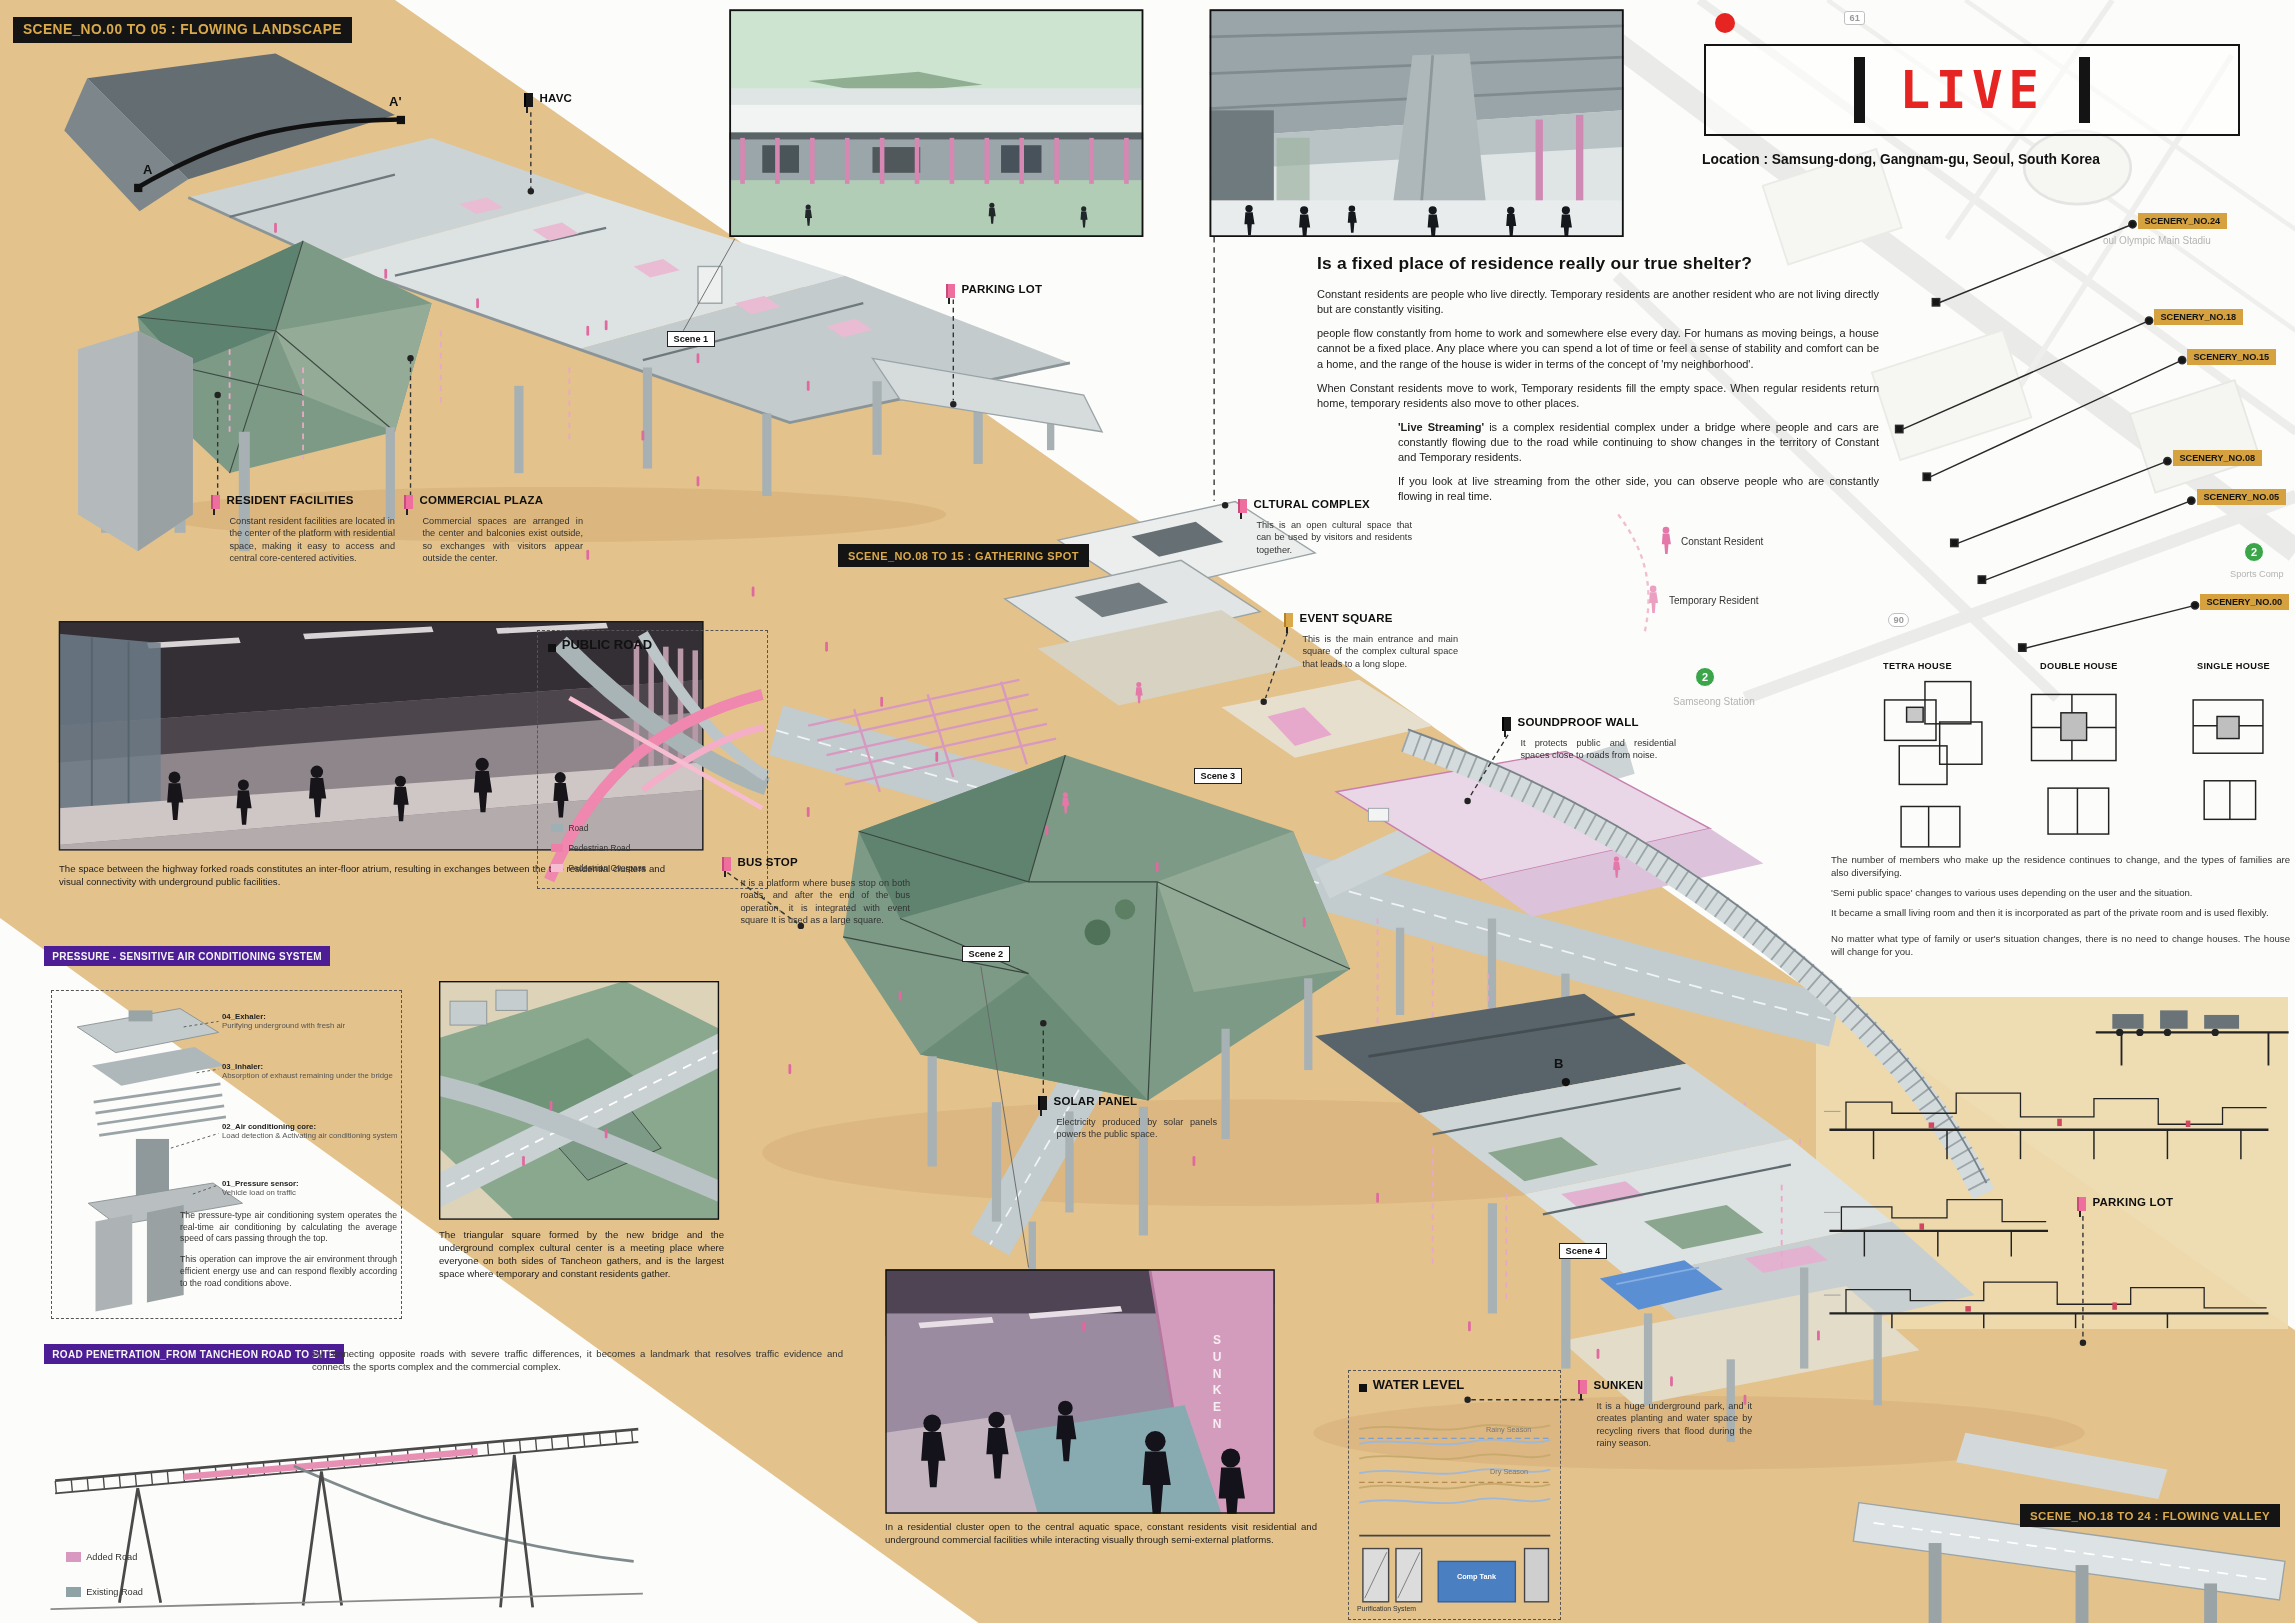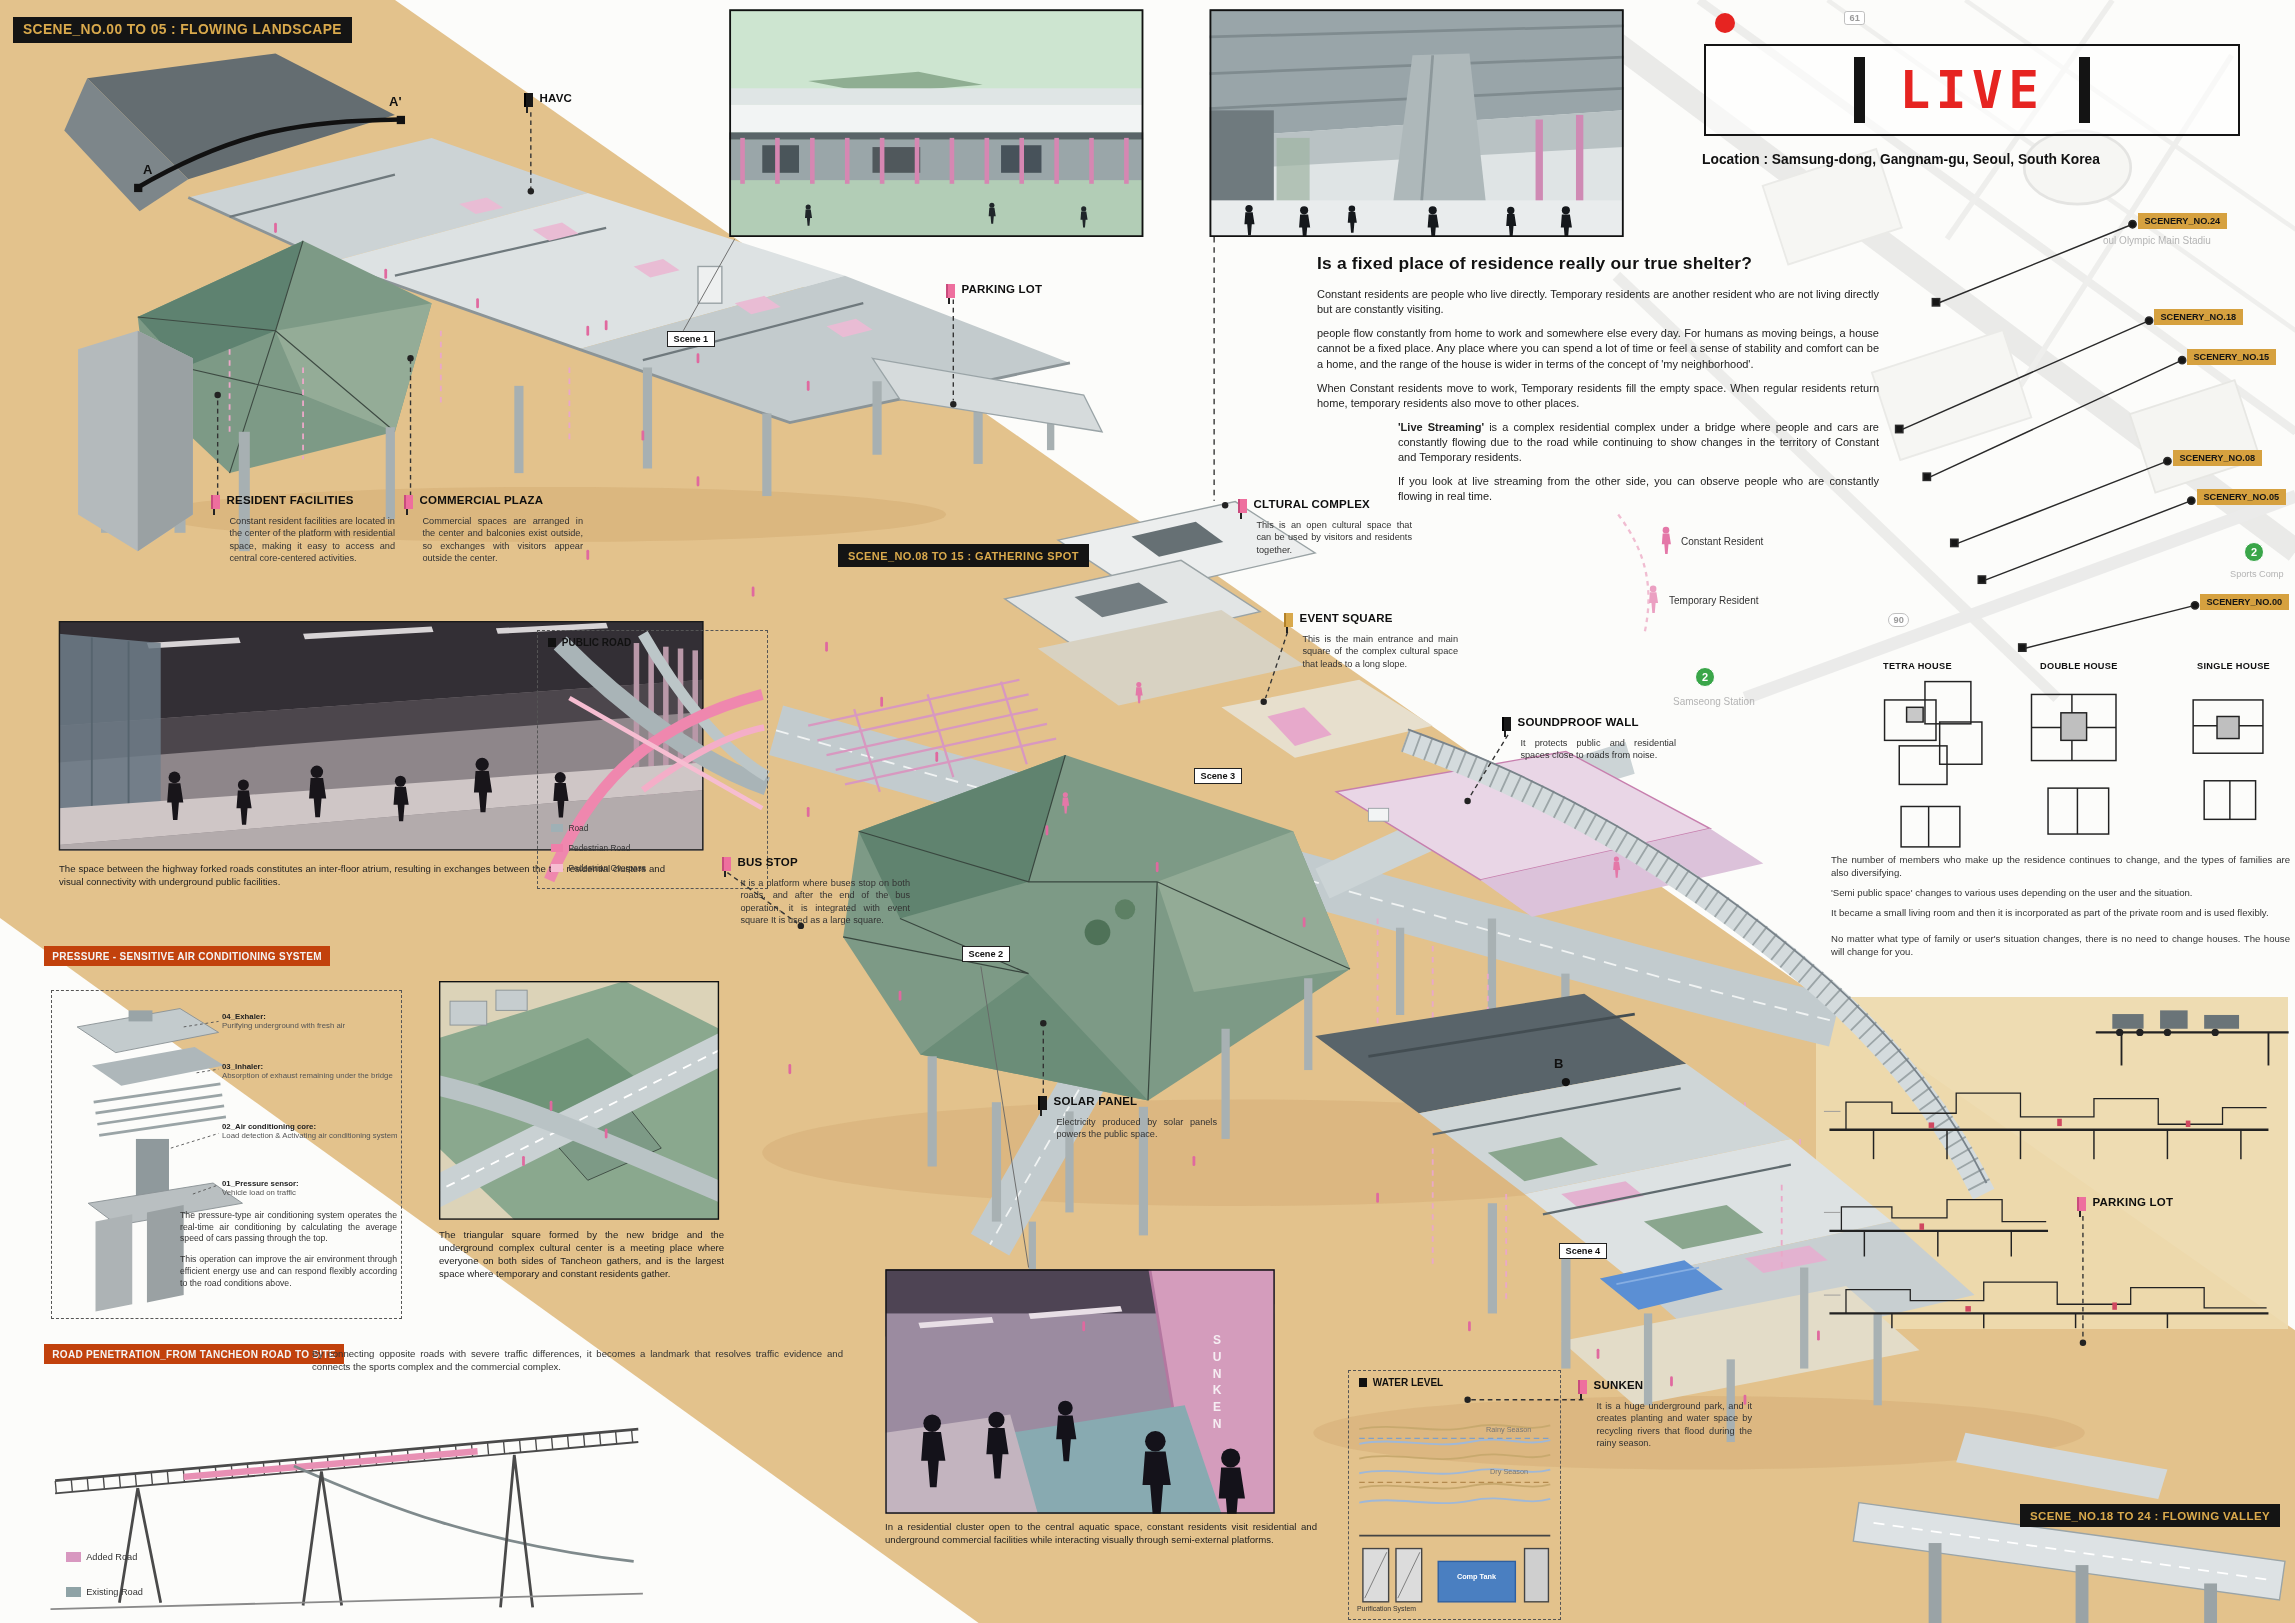--- a/index.html
+++ b/index.html
@@ -6,33 +6,33 @@
   html,body{background:#9a9a9a}
   #poster{position:relative;width:2296px;height:1624px;background:#fcfcfa;overflow:hidden;
           font-family:"Liberation Sans",sans-serif;color:#111}
   
   .tan-band{position:absolute;inset:0;background:#e3c28c;z-index:0;
     clip-path:polygon(395px 0px,0px 0px,0px 918px,980px 1624px,2296px 1624px,2296px 1331px)}
   .tan-panel{position:absolute;left:1816px;top:997px;width:472px;height:332px;background:#eddaae;opacity:.95;z-index:1}
   #art{position:absolute;left:0;top:0;z-index:2}
   
   .scene-header{position:absolute;background:#141414;color:#d9a94c;font-weight:700;padding:5.5px 10px;letter-spacing:0.4px;z-index:6;white-space:nowrap}
-  .sub-header{position:absolute;background:#c2410c;color:#f4f4f4;font-weight:700;font-size:10px;padding:4.6px 8.3px;letter-spacing:0.3px;z-index:6;white-space:nowrap}
+  .sub-header{position:absolute;background:#4c1d95;color:#f4f4f4;font-weight:700;font-size:10px;padding:4.6px 8.3px;letter-spacing:0.3px;z-index:6;white-space:nowrap}
   .ann{position:absolute;z-index:6}
   .ann-head{display:flex;align-items:flex-start;gap:6.4px}
   .flag{width:9.2px;height:13.8px;flex:none;position:relative;margin-top:0.9px}
   .flag::after{content:"";position:absolute;left:0;top:13.8px;width:1.8px;height:6.4px;background:#222}
   .flag.pink{background:#ee6f9e;border-left:2.8px solid #c94b7d}
   .flag.black{background:#181818;border-left:2.8px solid #000}
   .flag.gold{background:#d9a94c;border-left:2.8px solid #b3822a}
   .ann-title{font-weight:700;font-size:11.5px;line-height:1.1;letter-spacing:0.2px;color:#0e0e0e;white-space:nowrap}
   .ann-body{margin:6.4px 0 0 18.4px;font-size:9.2px;line-height:1.34;color:#333;text-align:justify}
   .caption{position:absolute;font-size:9.6px;line-height:1.35;color:#222;text-align:justify;z-index:6}
   .dash-box{position:absolute;border:1.4px dashed #555;z-index:4}
-  .box-title{position:absolute;display:flex;align-items:center;gap:5.5px;font-weight:700;font-size:10px;z-index:6;white-space:nowrap}
+  .box-title{position:absolute;display:flex;align-items:flex-end;gap:5.5px;font-weight:700;font-size:13px;z-index:6;white-space:nowrap}
   .box-title::before{content:"";width:8.3px;height:8.3px;background:#111;flex:none}
   .legend-row{position:absolute;display:flex;align-items:center;gap:5.5px;font-size:8.3px;color:#333;z-index:6;white-space:nowrap}
   .sw{width:12px;height:8.3px;flex:none}
   .scene-chip{position:absolute;background:#fff;border:1.4px solid #222;font-size:9.2px;font-weight:700;padding:1.8px 5.5px;z-index:7;white-space:nowrap}
   .marker{position:absolute;font-weight:700;font-size:13px;z-index:7}
   
   .title-box{position:absolute;left:1704px;top:44px;width:536px;height:92px;border:2.8px solid #141414;z-index:6;
      display:flex;align-items:center;justify-content:center;gap:35px;background:rgba(255,255,255,.6)}
   .title-bar{width:11px;height:66px;background:#141414;flex:none}
   .title-word{font-family:"DejaVu Sans Mono",monospace;font-weight:700;font-size:51px;letter-spacing:5.5px;line-height:1}

